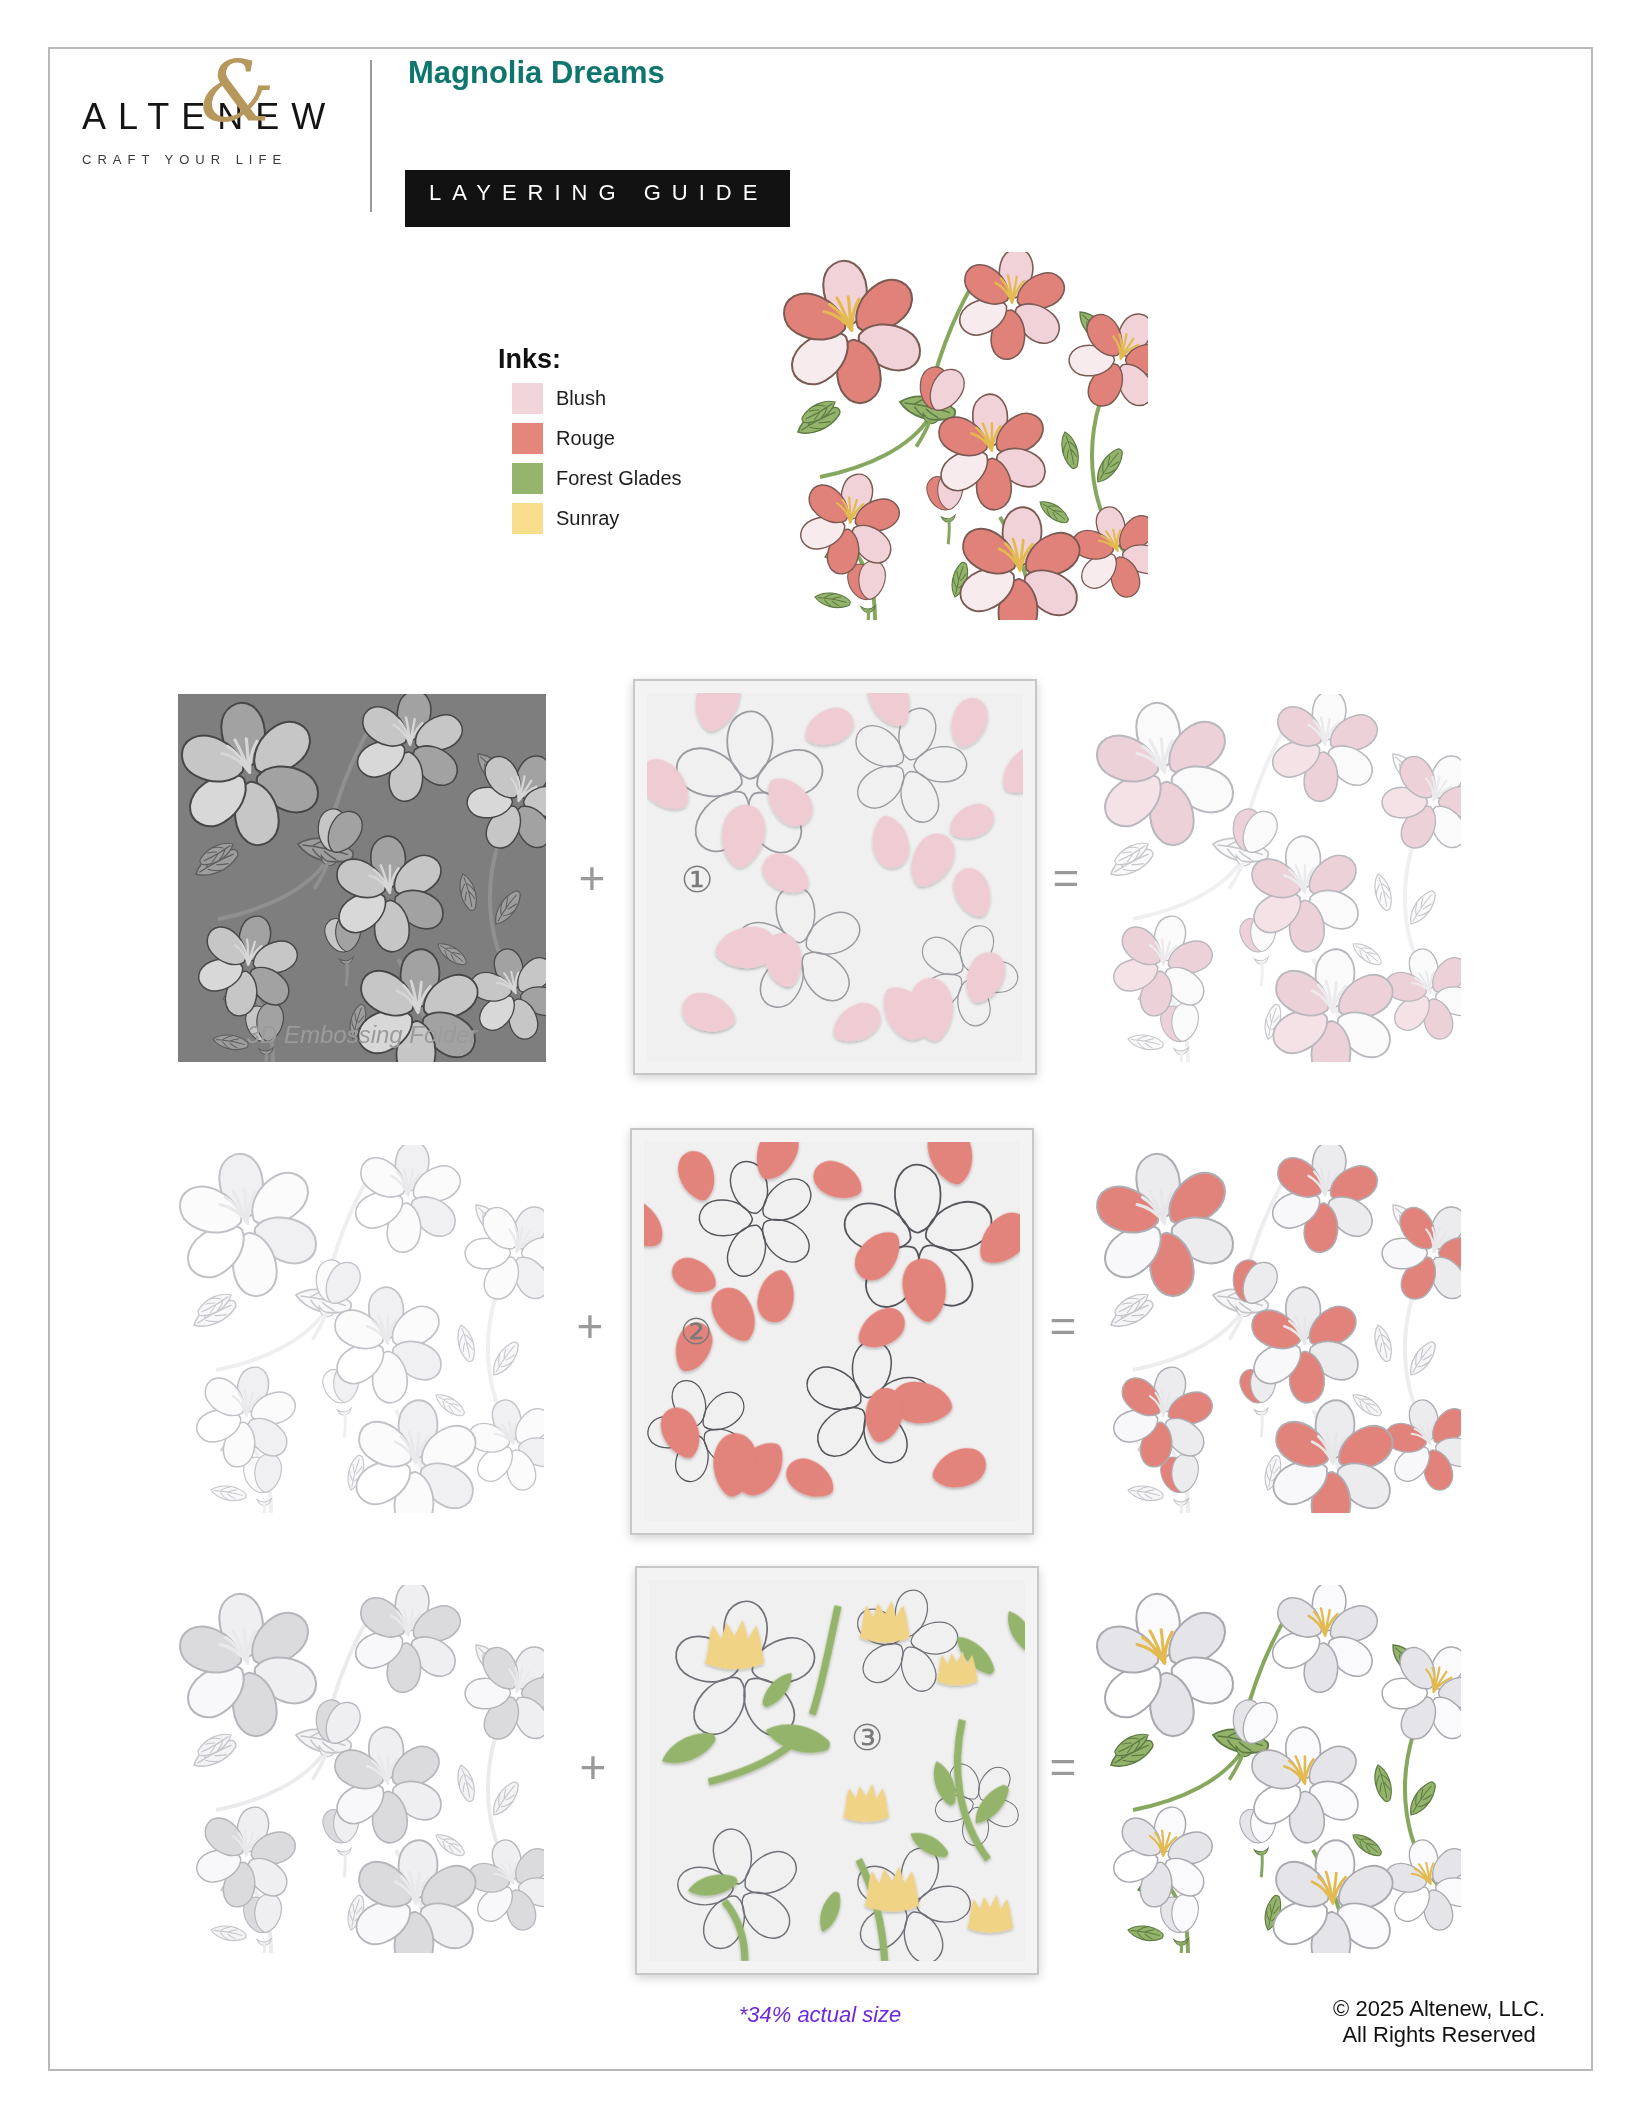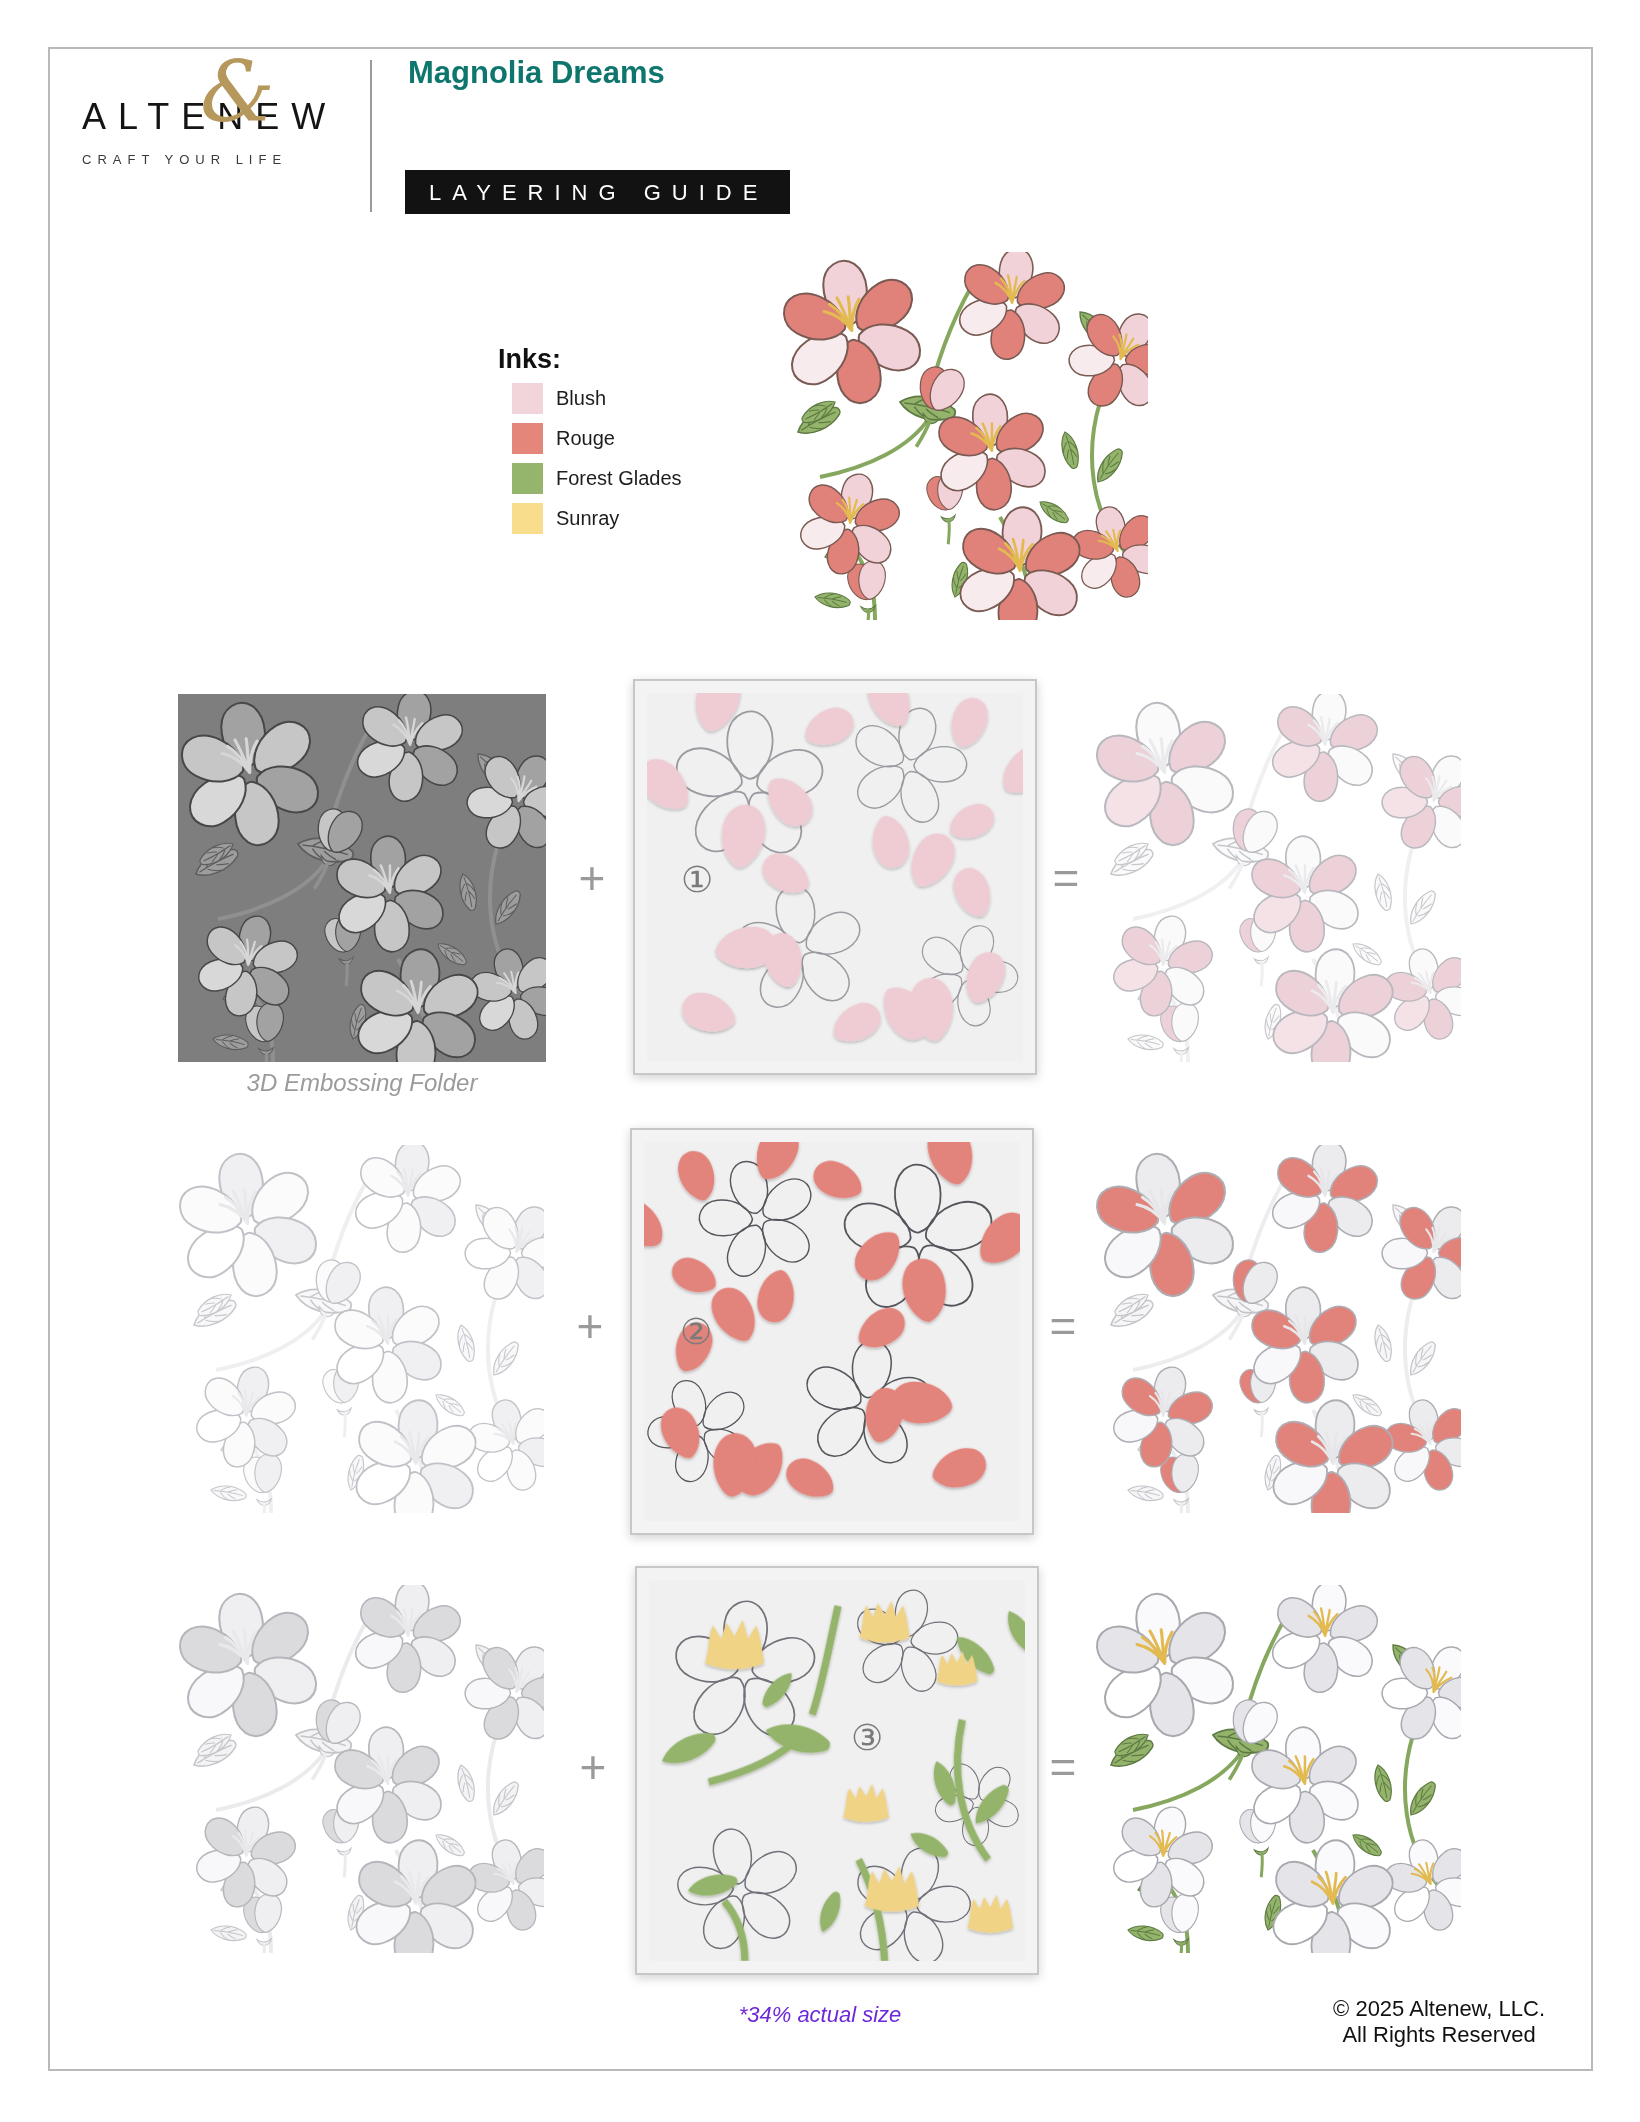--- a/index.html
+++ b/index.html
@@ -10,40 +10,40 @@
   
   .brand{position:absolute;left:82px;top:96px;width:220px;}
   .brand-name{font-size:36px;letter-spacing:12px;color:#141414;position:relative;z-index:1;}
   .brand-amp{position:absolute;left:118px;top:-46px;z-index:2;font-family:"DejaVu Serif",serif;
              font-style:italic;font-size:84px;color:#b6975c;line-height:1;}
   .brand-tagline{margin-top:14px;font-size:13px;letter-spacing:6px;color:#3a3a3a;}
   .header-divider{position:absolute;left:370px;top:60px;height:152px;border-left:2px solid #9a9a9a;}
   .doc-title{position:absolute;left:408px;top:55px;font-size:31px;font-weight:bold;color:#0f766e;}
   .doc-subtitle{position:absolute;left:408px;top:96px;font-size:30px;color:#222;}
   .badge{position:absolute;left:405px;top:170px;background:#121212;color:#fff;
-         font-size:22px;letter-spacing:11px;padding:10px 22px 8px 24px;}
+         font-size:22px;letter-spacing:11px;padding:10px 22px 21px 24px;}
 
   
   .legend-label{position:absolute;left:498px;top:344px;font-size:27px;font-weight:bold;color:#111;}
   .legend{position:absolute;left:512px;top:378px;}
   .legend-item{display:flex;align-items:center;height:40px;}
   .swatch{width:31px;height:31px;margin-right:13px;flex:0 0 auto;}
   .legend-name{font-size:20px;color:#1d1d1d;}
 
   
   .art{position:absolute;width:368px;height:368px;}
   .art svg{display:block;width:100%;height:100%;}
   .bgz{fill:var(--bg);}
   .stencil{position:absolute;width:404px;background:#f4f3f3;border:2px solid #c7c7c7;
            box-shadow:0 3px 10px rgba(0,0,0,.18);box-sizing:border-box;padding:12px;}
   .stencil svg{display:block;width:100%;height:100%;}
   .step-num{position:absolute;font-size:36px;color:#7a7a7a;line-height:1;z-index:3;}
 
   .op{position:absolute;transform:translate(-50%,-50%);font-size:46px;color:#9a9a9a;font-weight:400;}
-  .caption{position:absolute;left:178px;top:1069px;width:368px;text-align:center;
+  .caption{position:absolute;left:178px;top:1021px;width:368px;text-align:center;
            font-size:24px;font-style:italic;color:#9b9b9b;}
 
   
   .scale-note{position:absolute;left:600px;top:2002px;width:440px;text-align:center;
               font-size:22px;font-style:italic;color:#6d28d9;}
   .copyright{position:absolute;right:95px;top:1996px;text-align:center;font-size:22px;
              color:#111;line-height:1.18;margin-left:13px;}
 
   
   .p-hero {--bg:#ffffff;--p1:#E0827A;--p2:#F0D2D8;--p3:#F8EBEE;--leaf:#93B46A;--leafline:#5E7A44;--stamen:#E3BA50;--outline:#7A5A52;--stem:#85A75E;}

